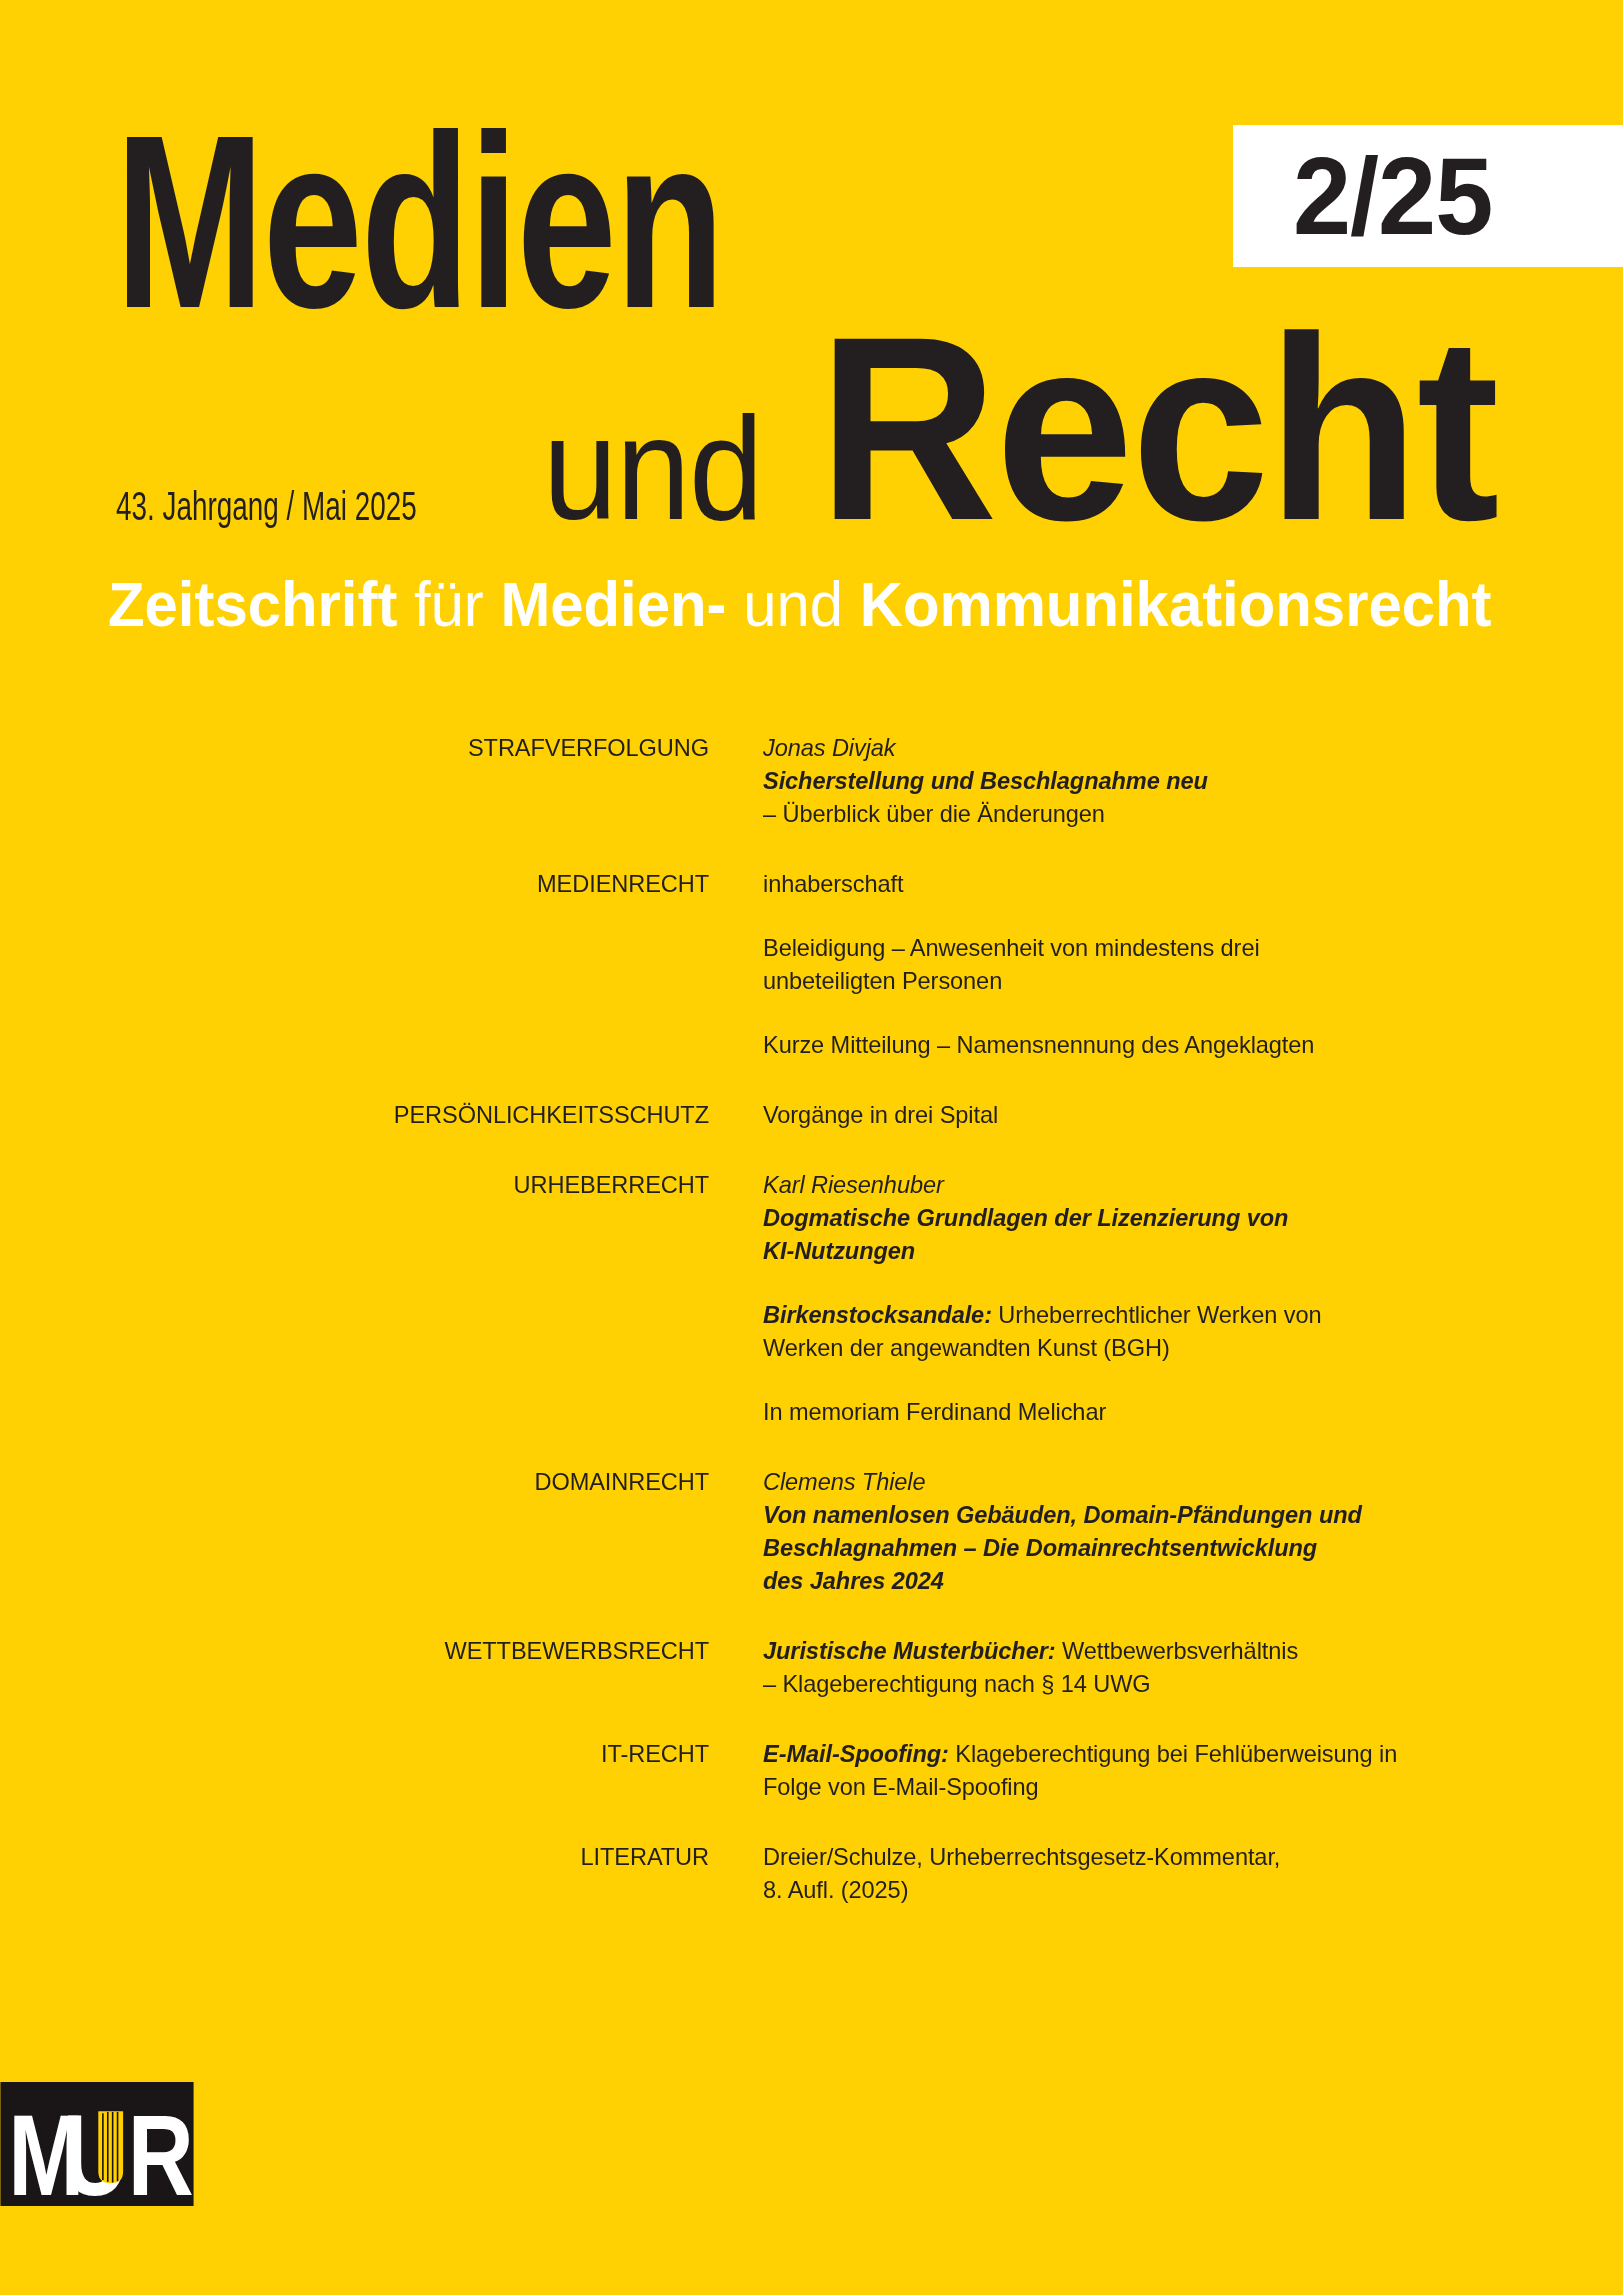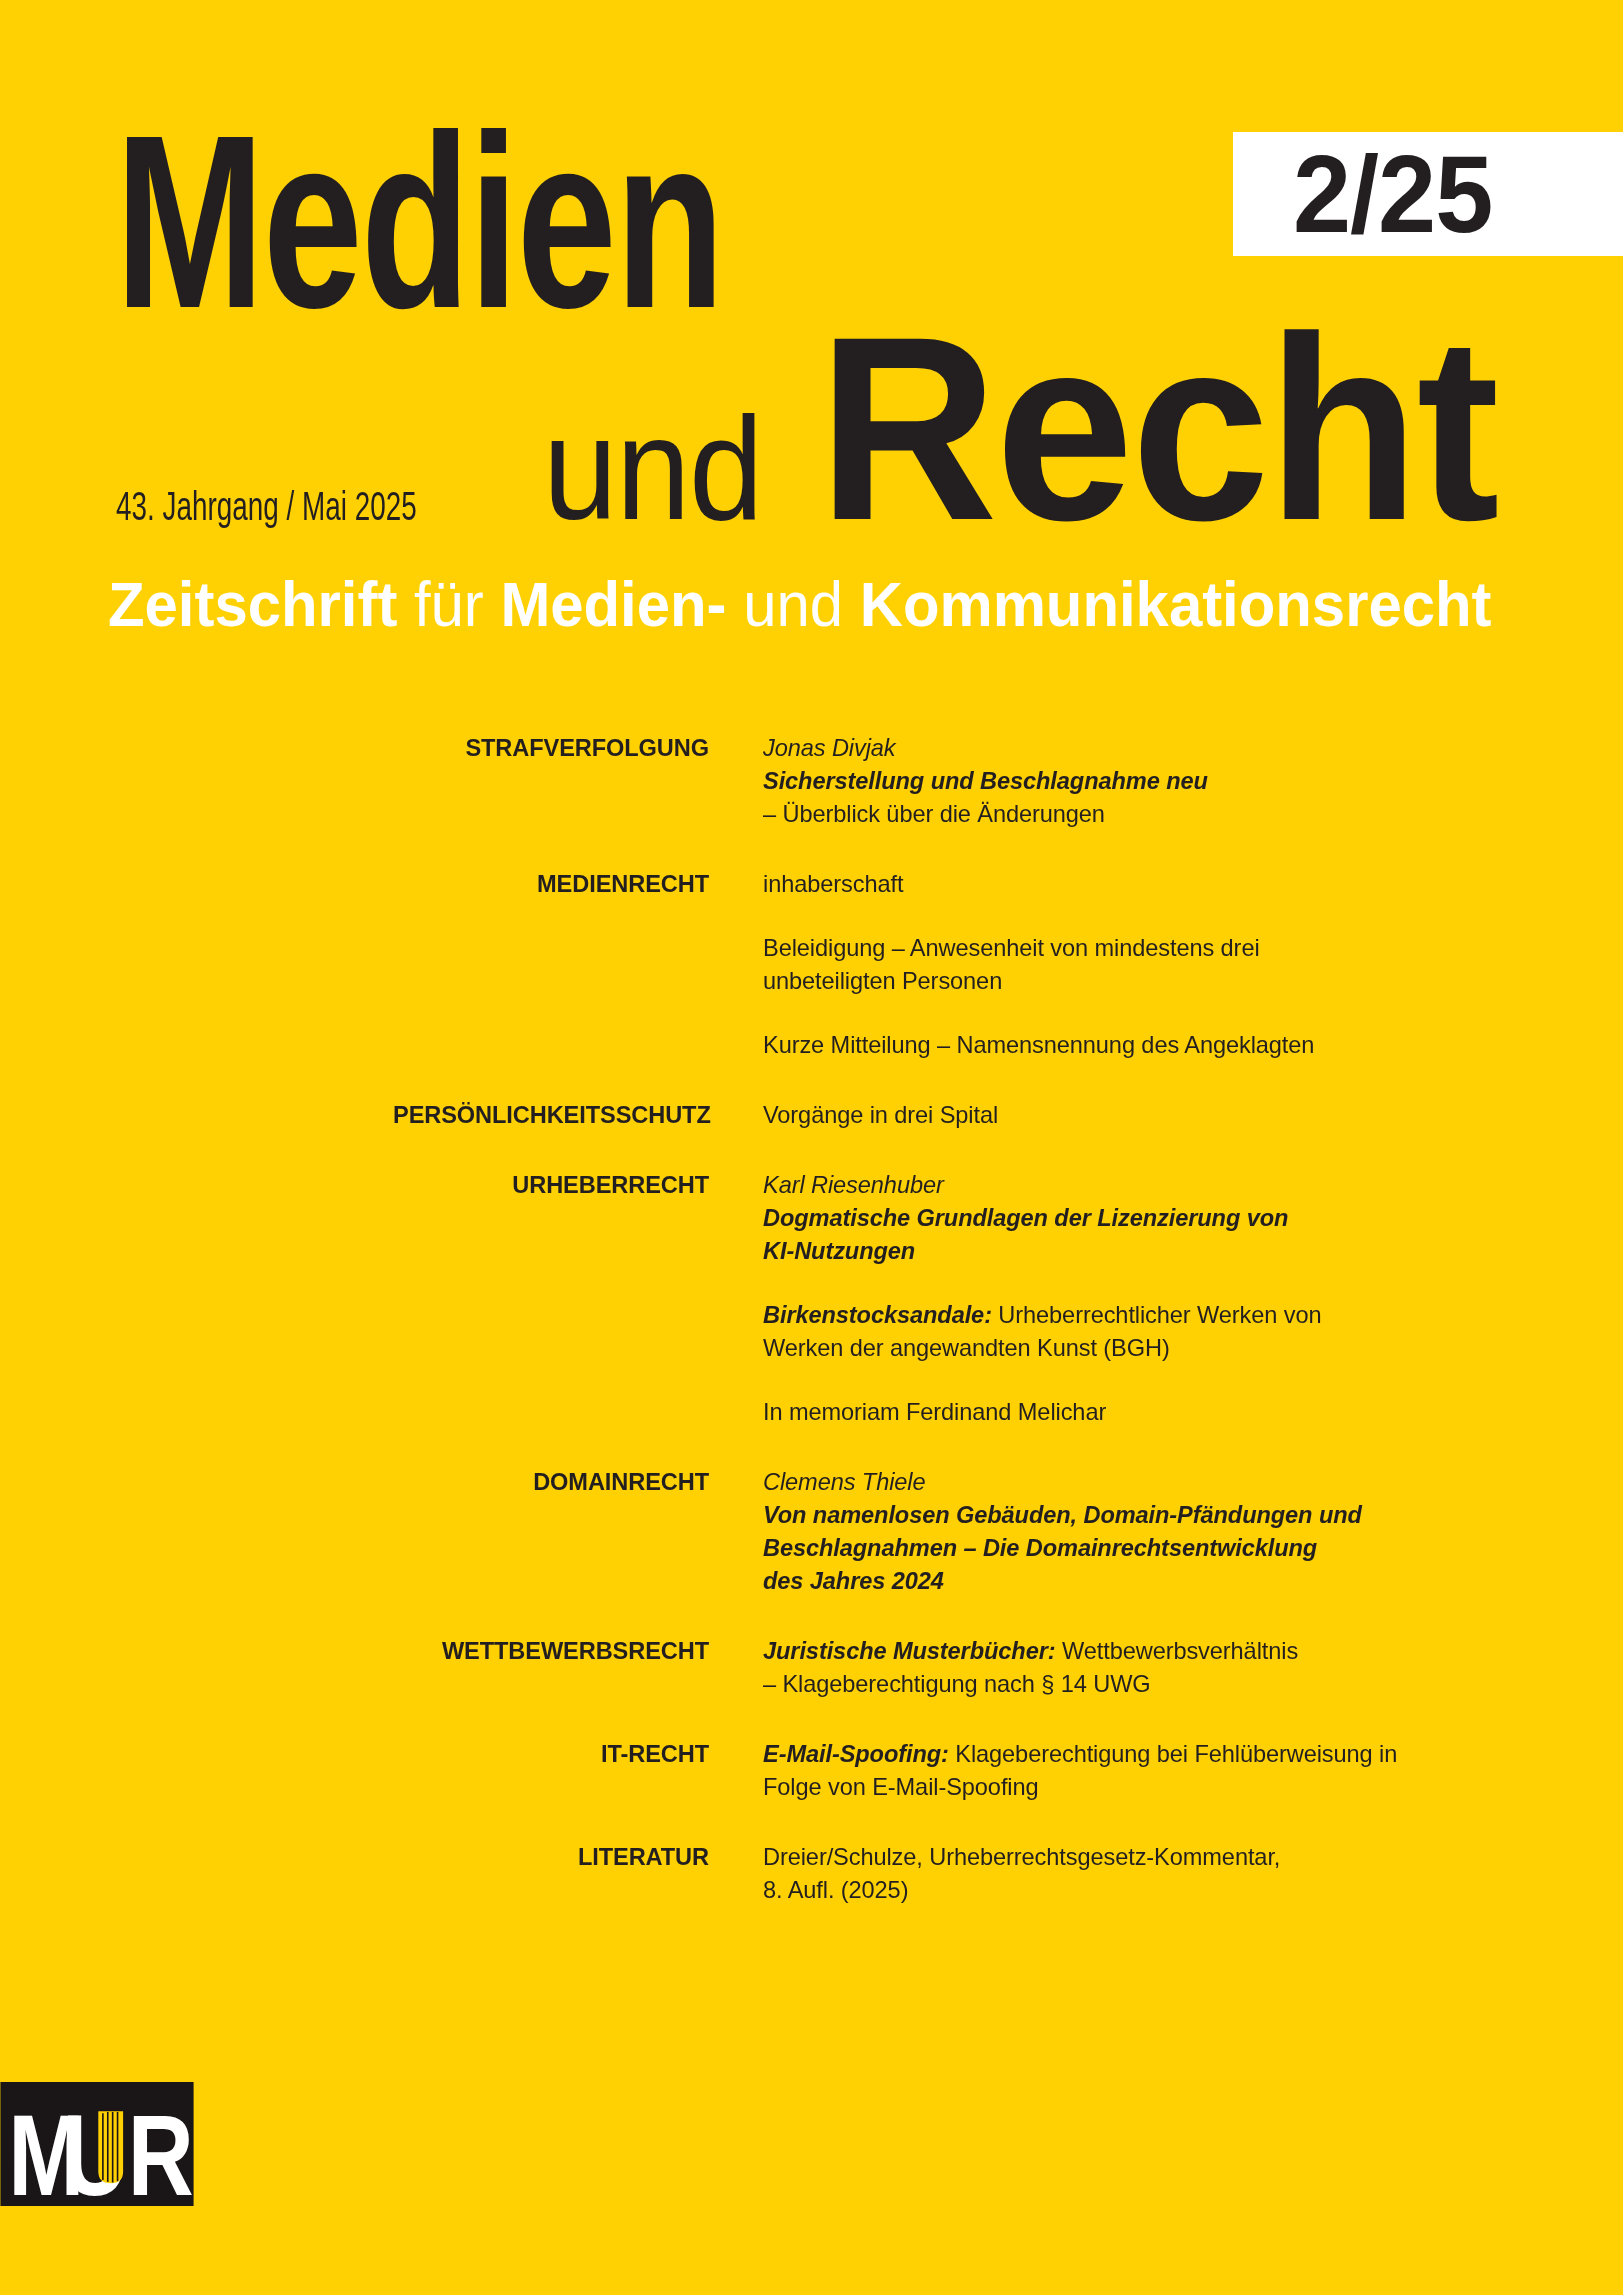--- a/index.html
+++ b/index.html
@@ -22,22 +22,22 @@
     color: #231F20;
     transform-origin: left top;
     white-space: nowrap;
     letter-spacing: -0.01em;
   }
   .title-medien { left: 115px; top: 99px; font-size: 246px; transform: scaleX(0.73); }
   .title-und    { left: 543px; top: 395px; font-size: 147px; font-weight: normal; transform: scaleX(0.91); }
   .title-recht  { left: 818px; top: 298px; font-size: 262px; transform: scaleX(0.95); }
 
   .issue-box {
-    left: 1233px; top: 132px;
-    width: 390px; height: 124px;
+    left: 1233px; top: 125px;
+    width: 390px; height: 142px;
     background: #FFFFFF;
     display: flex; align-items: center;
     box-sizing: border-box;
     padding-left: 60px;
   }
   .issue-box .issue-no {
     font-size: 110px; font-weight: bold; line-height: 1;
     color: #231F20; letter-spacing: -0.01em;
     display: inline-block; transform: scaleX(0.95); transform-origin: left center;
   }
@@ -69,21 +69,21 @@
     letter-spacing: -0.1px;
   }
   .toc-section {
     display: grid;
     grid-template-columns: 316px 782px;
     column-gap: 54px;
     margin-bottom: 37px;
   }
   .toc-label {
     text-align: right;
-    font-weight: bold;
+    font-weight: normal;
     white-space: nowrap;
   }
   .toc-block:not(:last-child) { margin-bottom: 31px; }
   .toc-line { white-space: nowrap; }
   .run.bold { font-weight: bold; font-style: italic; }
   .run.italic { font-style: italic; }
   .run.regular { font-weight: normal; }
 
   
   .logo { left: 0px; top: 2082px; }

